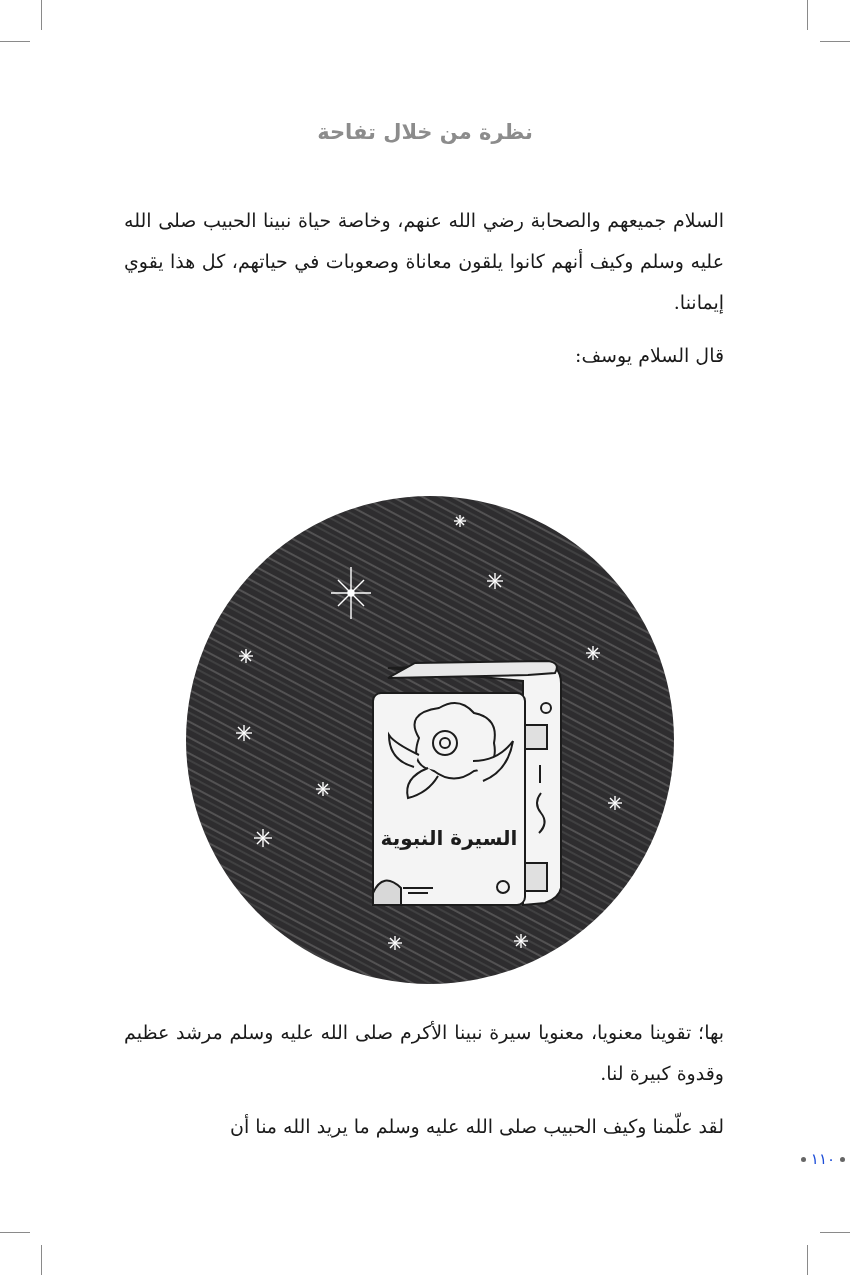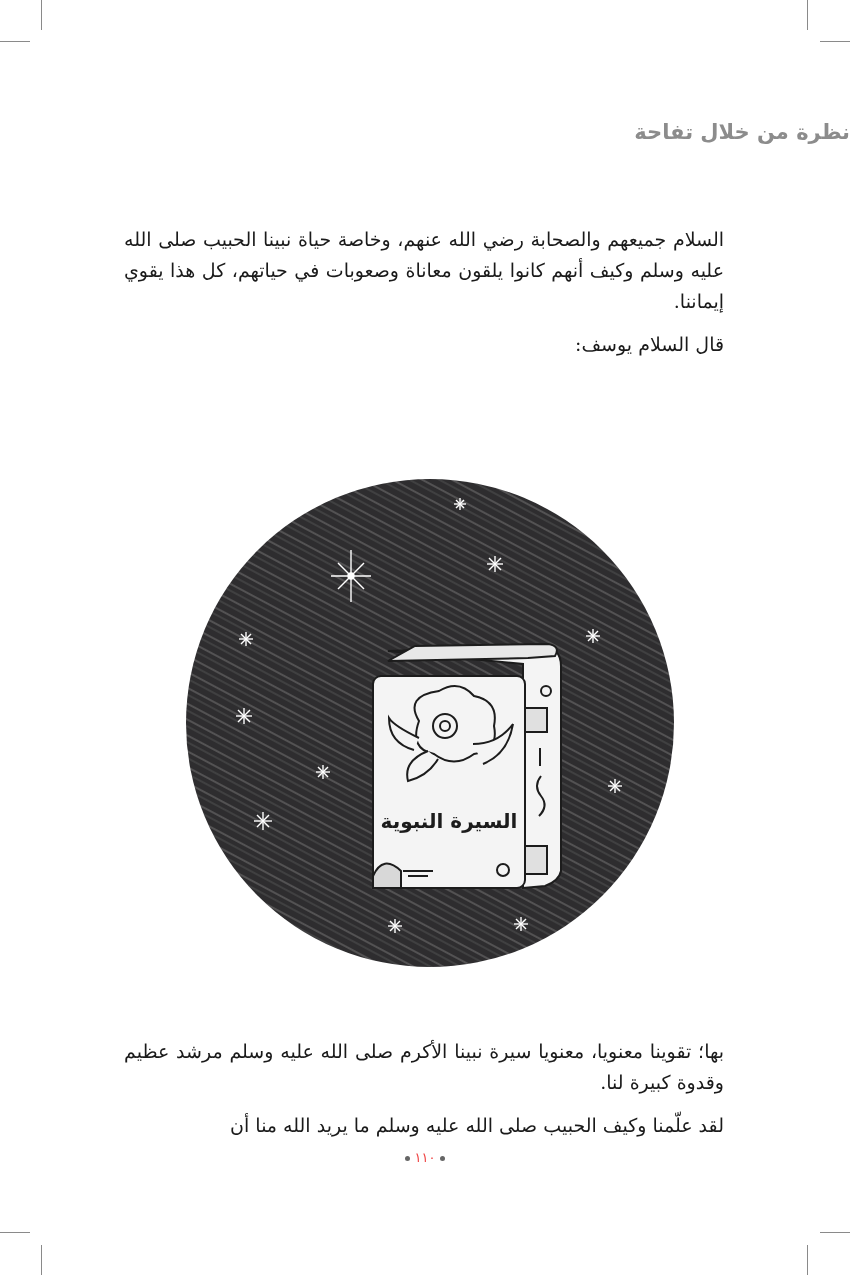--- a/index.html
+++ b/index.html
@@ -3,40 +3,40 @@
   <meta charset="utf-8">
   <style>
     html, body { margin: 0; padding: 0; background: #ffffff; }
     body { width: 850px; height: 1275px; position: relative; overflow: hidden; }
     .crop { position: absolute; background: #8a8a8a; }
     .crop.v { width: 1px; height: 30px; }
     .crop.h { height: 1px; width: 30px; }
 
     .running-head {
       position: absolute; top: 120px; left: 0; width: 850px;
-      direction: rtl;
+      text-align: center; direction: rtl;
       font-family: "DejaVu Sans", sans-serif; font-weight: bold;
       font-size: 21px; color: #8c8c8c;
     }
     .text-block {
       position: absolute; left: 124px; width: 600px;
       direction: rtl; text-align: justify; text-align-last: right;
       font-family: "DejaVu Serif", serif; font-size: 19px;
-      line-height: 31px; color: #1a1a1a; margin-top: 24px;
+      line-height: 41px; color: #1a1a1a;
     }
     .text-block p { margin: 0 0 12px 0; }
 
     .illustration {
-      position: absolute; left: 183px; top: 476px;
+      position: absolute; left: 183px; top: 493px;
       width: 494px; height: 494px;
     }
     .page-number {
       position: absolute; top: 1150px; left: 0; width: 850px;
-      text-align: center; font-family: "DejaVu Sans", sans-serif;
-      font-size: 13px; color: #ef4444; direction: rtl;
+      text-align: right; font-family: "DejaVu Sans", sans-serif;
+      font-size: 15px; color: #1d4ed8; direction: rtl;
     }
     .page-number .dot { display: inline-block; width: 5px; height: 5px; border-radius: 50%; background: #666; vertical-align: middle; margin: 0 5px; }
   </style>
 </head>
 <body>
 
 <div class="crop v" style="left:41px; top:0;"></div>
 <div class="crop h" style="left:0; top:41px;"></div>
 <div class="crop v" style="left:807px; top:0;"></div>
 <div class="crop h" style="left:820px; top:41px;"></div>

